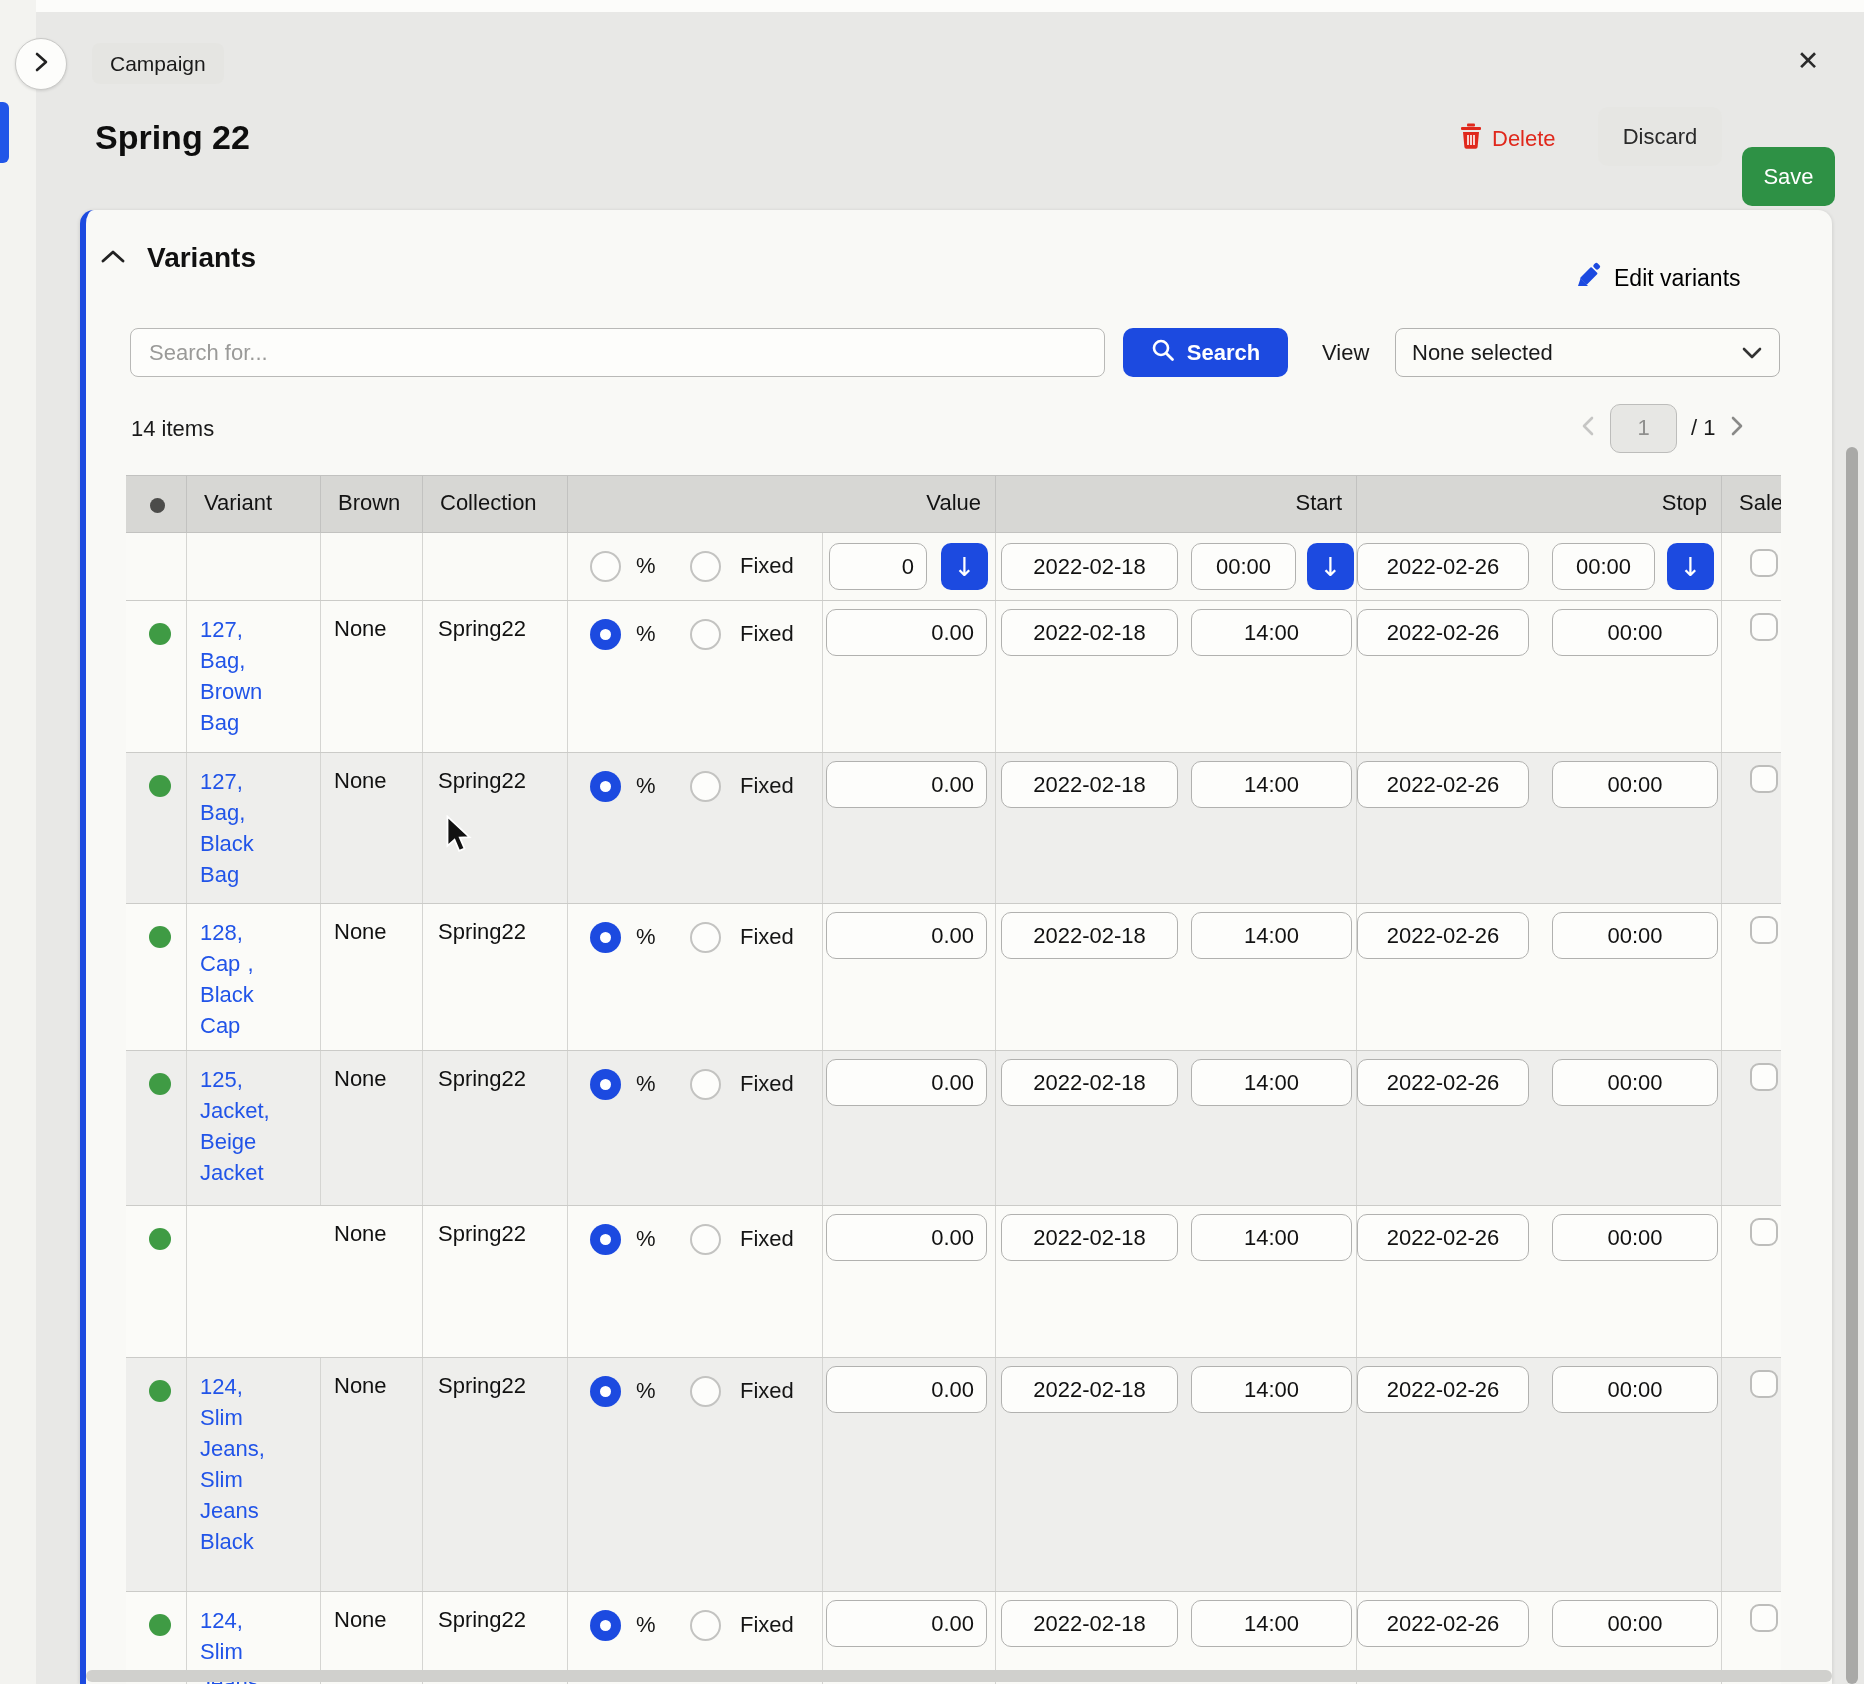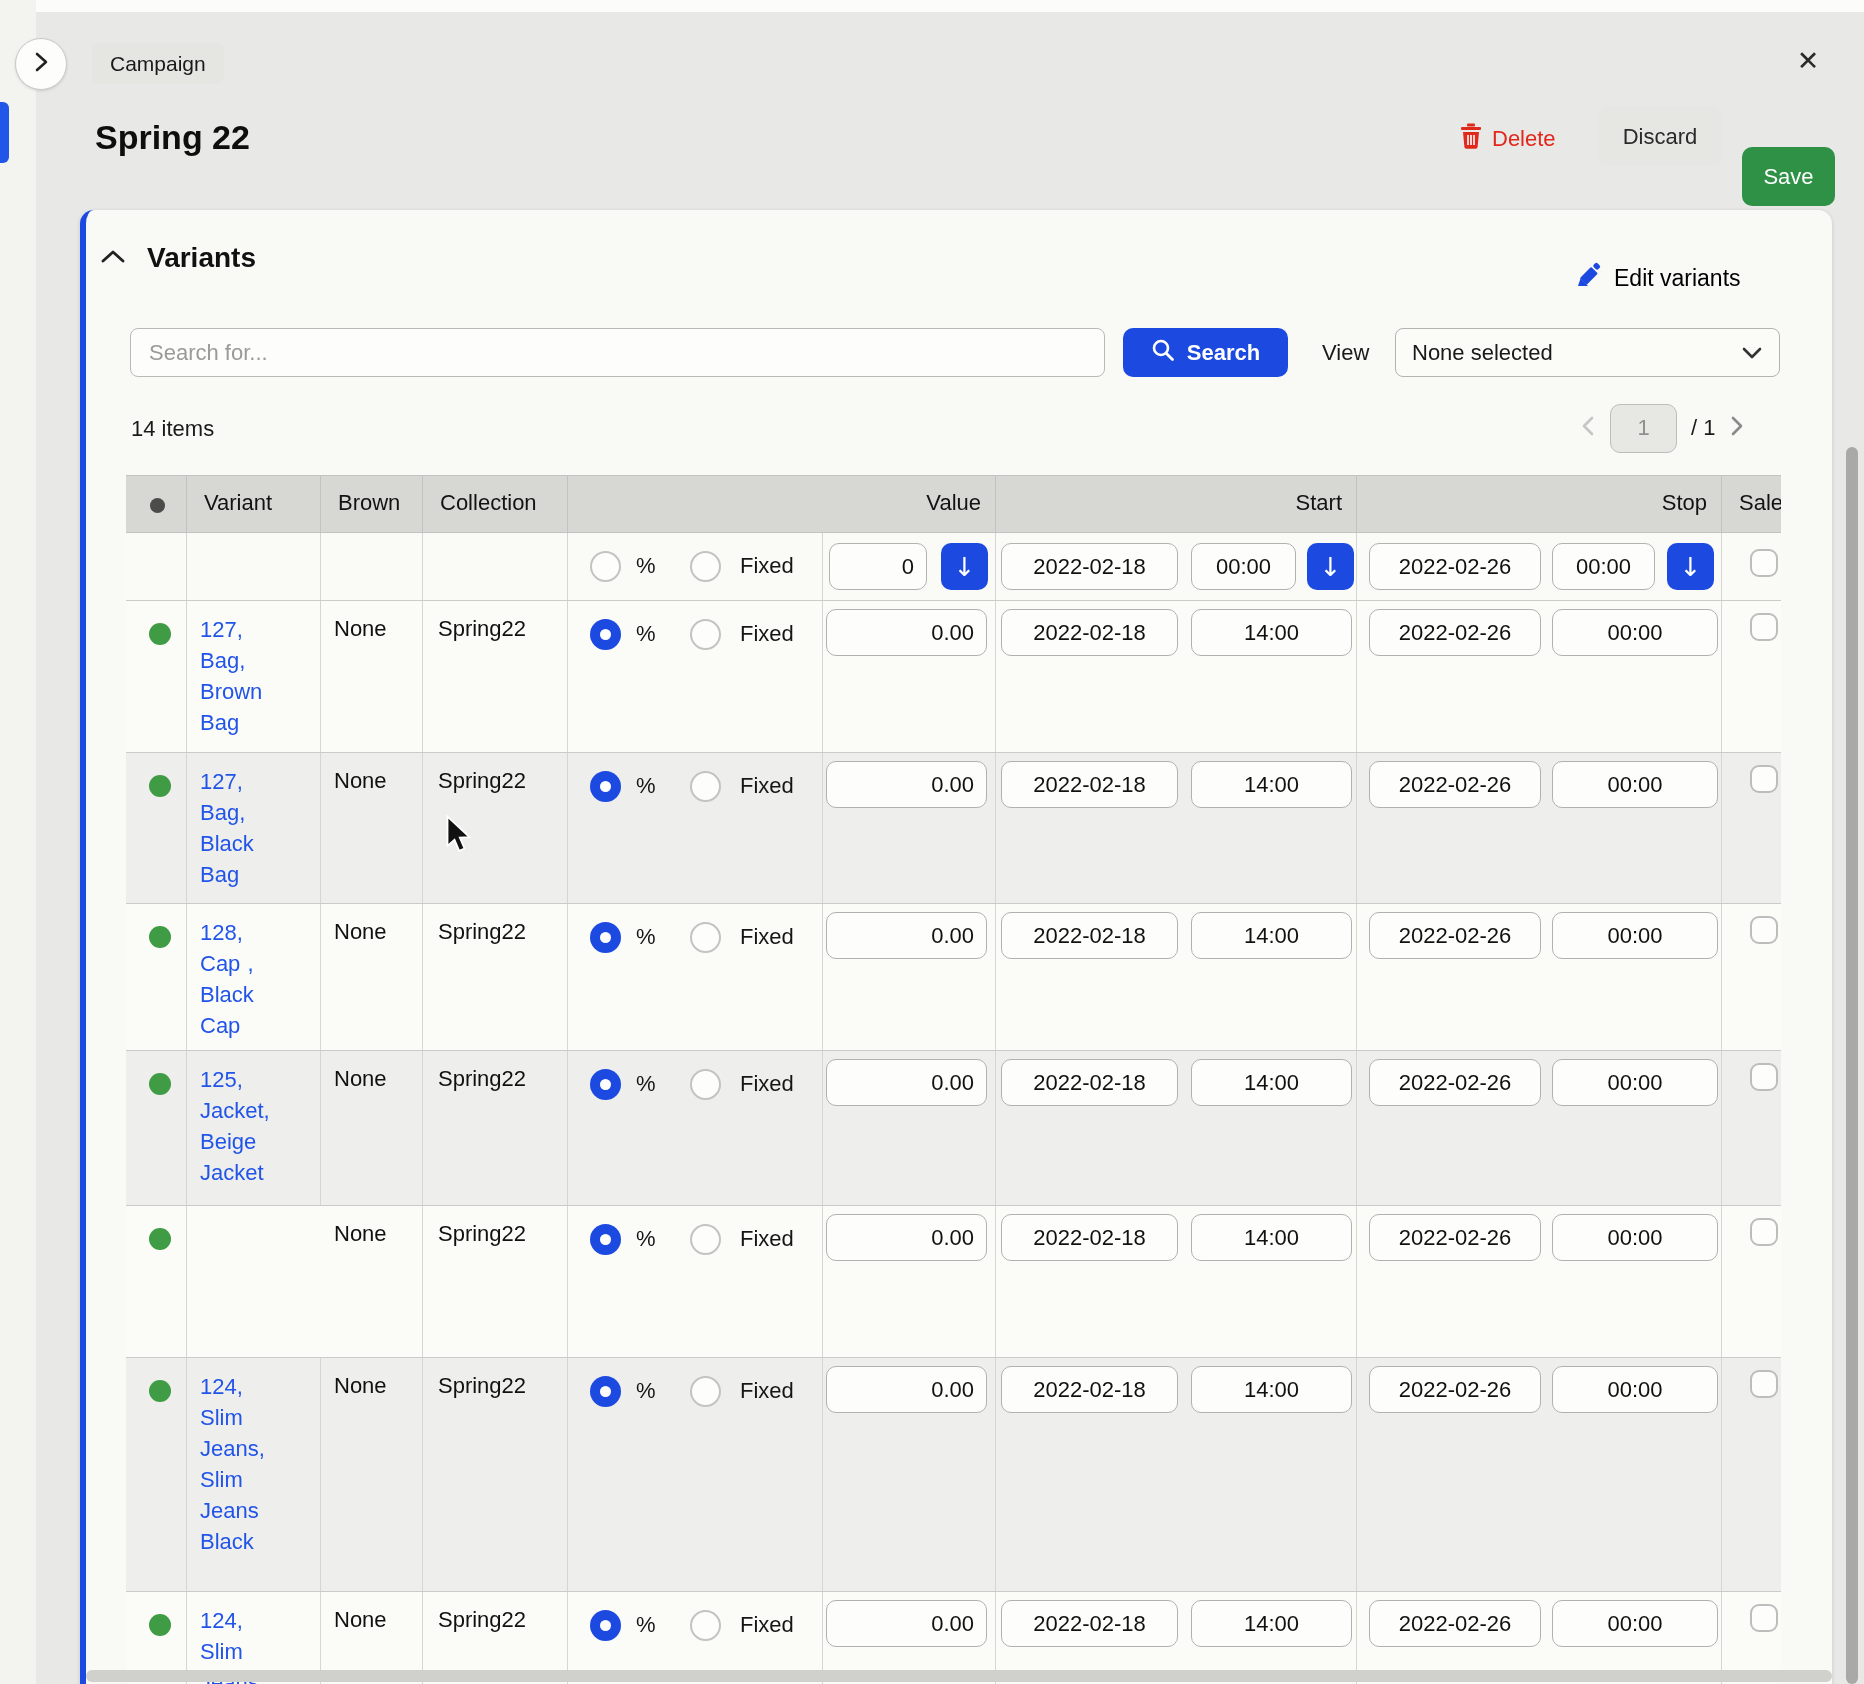--- a/index.html
+++ b/index.html
@@ -157,21 +157,21 @@
   }
   .inp-val { text-align:right; padding-right:12px; }
   .tfilter .inp { top:10px; }
   .tbody .inp { top:8px; }
   .f-val  { left:6px;  width:98px; }
   .d-val  { left:3px;  width:161px;padding-left:12px; }
   .date6  { left:5px;  width:177px; }
   .time6f { left:195px; width:105px; }
   .time6d { left:195px; width:161px; }
   .arr6   { left:311px; }
-  .date7  { left:12px;  width:172px; }
+  .date7  { left:0;  width:172px; }
   .time7f { left:195px; width:103px; }
   .time7d { left:195px; width:166px; }
   .arr7   { left:310px; }
   .arrow-btn {
     position:absolute; top:10px; width:47px; height:47px;
     background:#1c4ae0; color:#fff; border:none; border-radius:10px;
     font-size:26px; cursor:pointer; display:flex; align-items:center; justify-content:center;
     font-family:"DejaVu Sans", sans-serif;
   }
   .checkbox {

